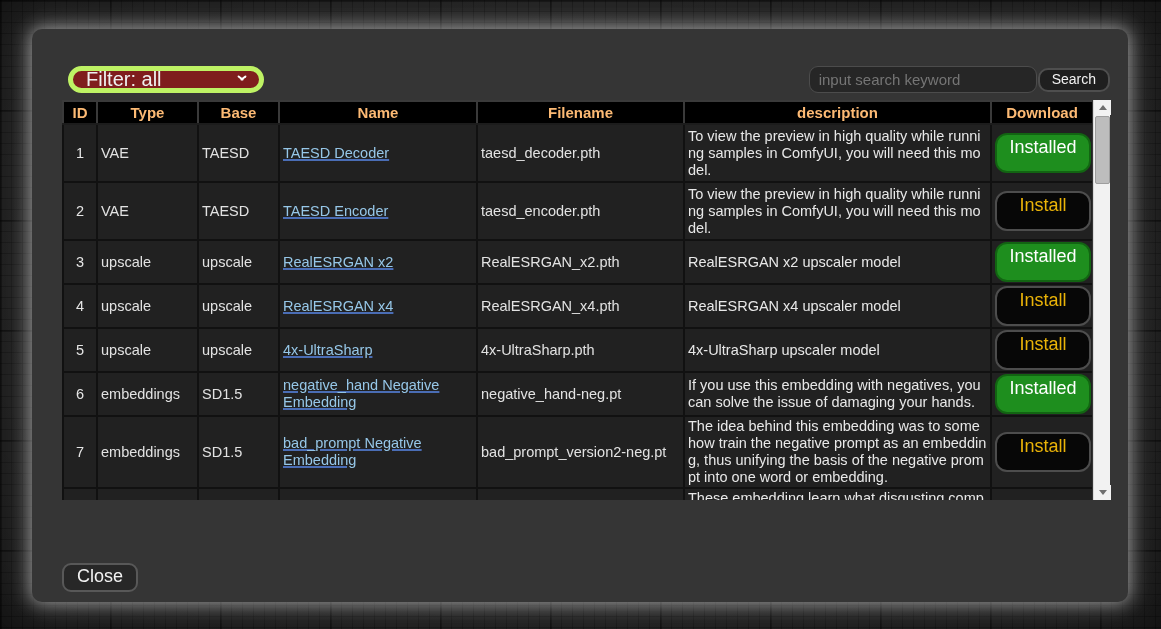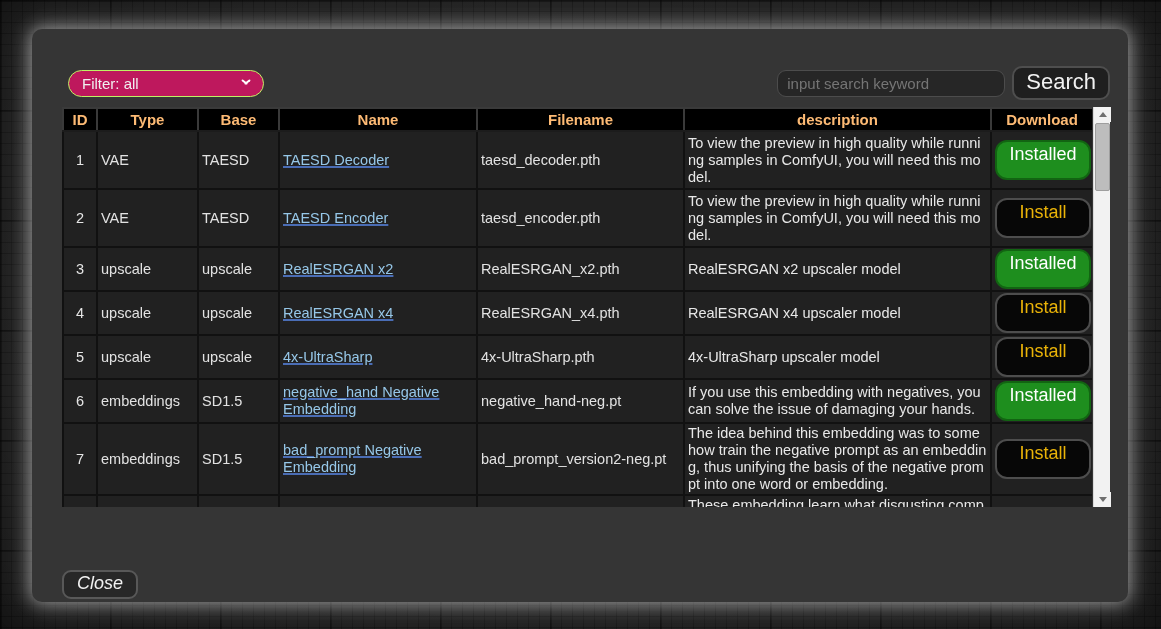--- a/index.html
+++ b/index.html
@@ -34,58 +34,58 @@
     display: flex;
     justify-content: space-between;
     align-items: center;
     margin-bottom: 7px;
     padding-left: 6px;
     box-sizing: border-box;
   }
   .filter-select {
     display: flex; align-items: center; justify-content: space-between;
     width: 196px; height: 27px;
-    background: #be185d;
-    border: 1px solid #bef264;
+    background: #7f1d1d;
+    border: 5px solid #bef264;
     border-radius: 14px;
     color: #f0f0f0;
-    font-size: 15px;
+    font-size: 20px;
     padding: 0 12px 0 13px;
     box-sizing: border-box;
     cursor: default;
   }
   .chevron {
     width: 10px; height: 6px; position: relative; margin-top: 1px;
   }
   .chevron::before, .chevron::after {
     content: ""; position: absolute; top: 0;
     width: 7px; height: 2.2px; background: #fff; border-radius: 2px;
   }
   .chevron::before { left: 0; transform: rotate(38deg); }
   .chevron::after  { right: 0; transform: rotate(-38deg); }
-  .search-wrap { display: flex; align-items: center; gap: 7px; }
+  .search-wrap { display: flex; align-items: center; gap: 1px; }
   .search-input {
     width: 228px; height: 27px;
     box-sizing: border-box;
     background: #262626;
     border: 1px solid #4c4c4c;
     border-radius: 9px;
     color: #cfcfcf;
     font-size: 15px;
     padding: 0 9px;
     outline: none;
     font-family: "Liberation Sans", sans-serif;
   }
   .search-input::placeholder { color: #757575; }
   .btn {
     background: #1f1f1f;
     border: 2px solid #4e4e4e;
     border-radius: 10px;
     color: #f2f2f2;
-    font-size: 22px;
+    font-size: 14px;
     font-family: "Liberation Sans", sans-serif;
     padding: 1px 12px 3px 12px;
     cursor: pointer;
   }
   
   .table-zone {
     position: relative;
     width: 1048px;
     height: 400px;
   }
@@ -189,21 +189,20 @@
   .footer { margin-top: 63px; }
   .close-btn {
     background: #272727;
     border: 2px solid #585858;
     border-radius: 9px;
     color: #f2f2f2;
     font-size: 18px;
     font-family: "Liberation Sans", sans-serif;
     padding: 1px 13px 3px 13px;
     cursor: pointer;
-    font-style: italic;
   }
 </style>
 </head>
 <body>
 
 <div class="dialog">
 
   <div class="controls">
     <div class="filter-select">
       <span>Filter: all</span>

